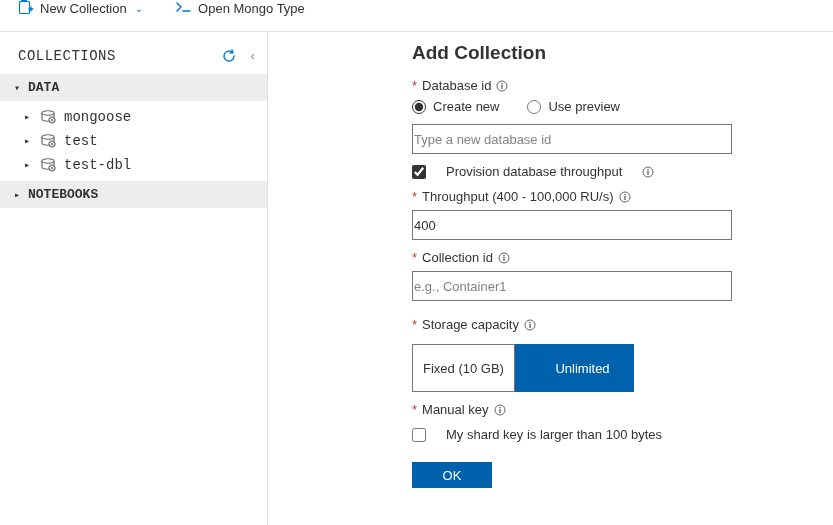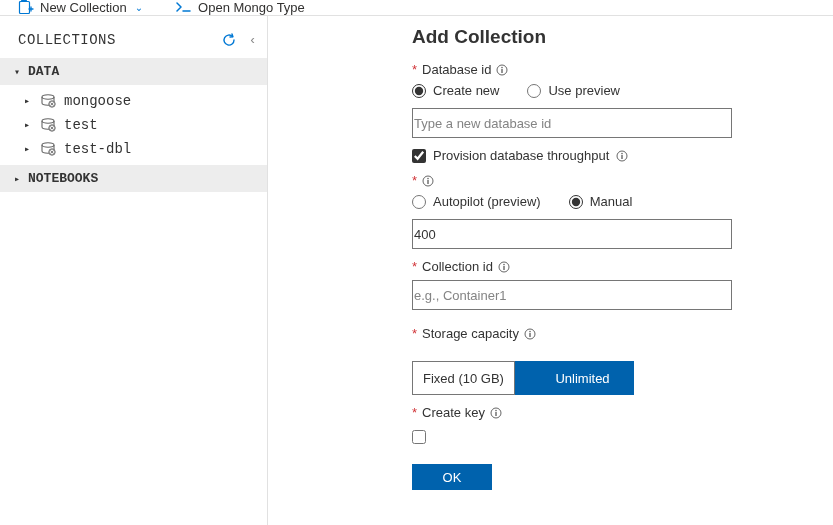--- a/index.html
+++ b/index.html
@@ -6,23 +6,23 @@
   html, body {
     margin: 0; padding: 0;
     font-family: "Segoe UI", -apple-system, BlinkMacSystemFont, sans-serif;
     font-size: 13px;
     color: #333;
     height: 100%;
     background: #fff;
   }
   .app { display: flex; flex-direction: column; width: 833px; height: 525px; }
   .topbar {
-    display: flex; align-items: center;
+    display: flex; align-items: flex-start;
     border-bottom: 1px solid #e1e1e1;
-    height: 16px;
+    height: 32px;
     padding-left: 12px;
   }
   .topbar-item {
     display: flex; align-items: center; gap: 6px;
     padding: 0 14px 0 6px;
     color: #323130;
     cursor: pointer;
     font-size: 13px;
   }
   .topbar-divider {
@@ -81,23 +81,23 @@
   .radio-row { display: flex; align-items: center; gap: 28px; margin: 6px 0 10px 0; }
   .radio-opt, .check-opt { display: flex; align-items: center; gap: 7px; font-size: 13px; cursor: pointer;}
   .text-input {
     width: 320px; height: 30px;
     border: 1px solid #767676;
     padding: 0 1px;
     font-size: 13px;
     color: #333;
   }
   .text-input::placeholder { color: #848484; }
-  .check-row { display: flex; align-items: center; gap: 7px; margin: 10px 0 6px 0; font-size:13px;}
+  .check-row { display: flex; align-items: center; gap: 20px; margin: 10px 0 6px 0; font-size:13px;}
   .seg-group {
-    display: flex; width: 222px; height: 34px; margin: 20px 0 10px 0;
+    display: flex; width: 222px; height: 48px; margin: 12px 0 10px 0;
   }
   .seg {
     flex: 1;
     border: 1px solid #767676;
     display: flex; align-items: center; justify-content: center;
     font-size: 13px;
     cursor: pointer;
     background: #fff;
   }
   .seg + .seg { border-left: none; padding-left: 17px; }
@@ -244,37 +244,28 @@
           <svg viewBox="0 0 12 12" width="12" height="12">
               <circle cx="6" cy="6" r="5" fill="none" stroke="#666" stroke-width="1"></circle>
               <circle cx="6" cy="3.6" r="0.8" fill="#666"></circle>
               <rect x="5.3" y="5" width="1.4" height="4" fill="#666"></rect>
             </svg>
         </span>
       </div>
 
       <div class="field-label">
         <span class="req">*</span>
-        <span class="info-ico">
-          <svg viewBox="0 0 12 12" width="12" height="12">
-              <circle cx="6" cy="6" r="5" fill="none" stroke="#666" stroke-width="1"></circle>
-              <circle cx="6" cy="3.6" r="0.8" fill="#666"></circle>
-              <rect x="5.3" y="5" width="1.4" height="4" fill="#666"></rect>
-            </svg>
-        </span>
-      </div>
-      <div class="radio-row">
-        <label class="radio-opt">
-          <input type="radio" name="tpmode" style="">
-          <span>Autopilot (preview)</span>
-        </label>
-        <label class="radio-opt">
-          <input type="radio" name="tpmode" checked="" style="">
-          <span>Manual</span>
-        </label>
+        <span>Throughput (400 - 100,000 RU/s)</span>
+        <span class="info-ico">
+          <svg viewBox="0 0 12 12" width="12" height="12">
+              <circle cx="6" cy="6" r="5" fill="none" stroke="#666" stroke-width="1"></circle>
+              <circle cx="6" cy="3.6" r="0.8" fill="#666"></circle>
+              <rect x="5.3" y="5" width="1.4" height="4" fill="#666"></rect>
+            </svg>
+        </span>
       </div>
       <input class="text-input" type="text" value="400" style="">
 
       <div class="field-label">
         <span class="req">*</span>
         <span>Collection id</span>
         <span class="info-ico">
           <svg viewBox="0 0 12 12" width="12" height="12">
               <circle cx="6" cy="6" r="5" fill="none" stroke="#666" stroke-width="1"></circle>
               <circle cx="6" cy="3.6" r="0.8" fill="#666"></circle>
@@ -295,30 +286,31 @@
             </svg>
         </span>
       </div>
       <div class="seg-group">
         <div class="seg">Fixed (10 GB)</div>
         <div class="seg selected">Unlimited</div>
       </div>
 
       <div class="field-label">
         <span class="req">*</span>
-        <span>Create key</span>
+        <span>Manual key</span>
         <span class="info-ico">
           <svg viewBox="0 0 12 12" width="12" height="12">
               <circle cx="6" cy="6" r="5" fill="none" stroke="#666" stroke-width="1"></circle>
               <circle cx="6" cy="3.6" r="0.8" fill="#666"></circle>
               <rect x="5.3" y="5" width="1.4" height="4" fill="#666"></rect>
             </svg>
         </span>
       </div>
 
       <div class="check-row">
         <input type="checkbox" style="">
+        <span>My shard key is larger than 100 bytes</span>
       </div>
 
       <button class="ok-btn">OK</button>
     </div>
   </div>
 </div>
 
 </body></html>

